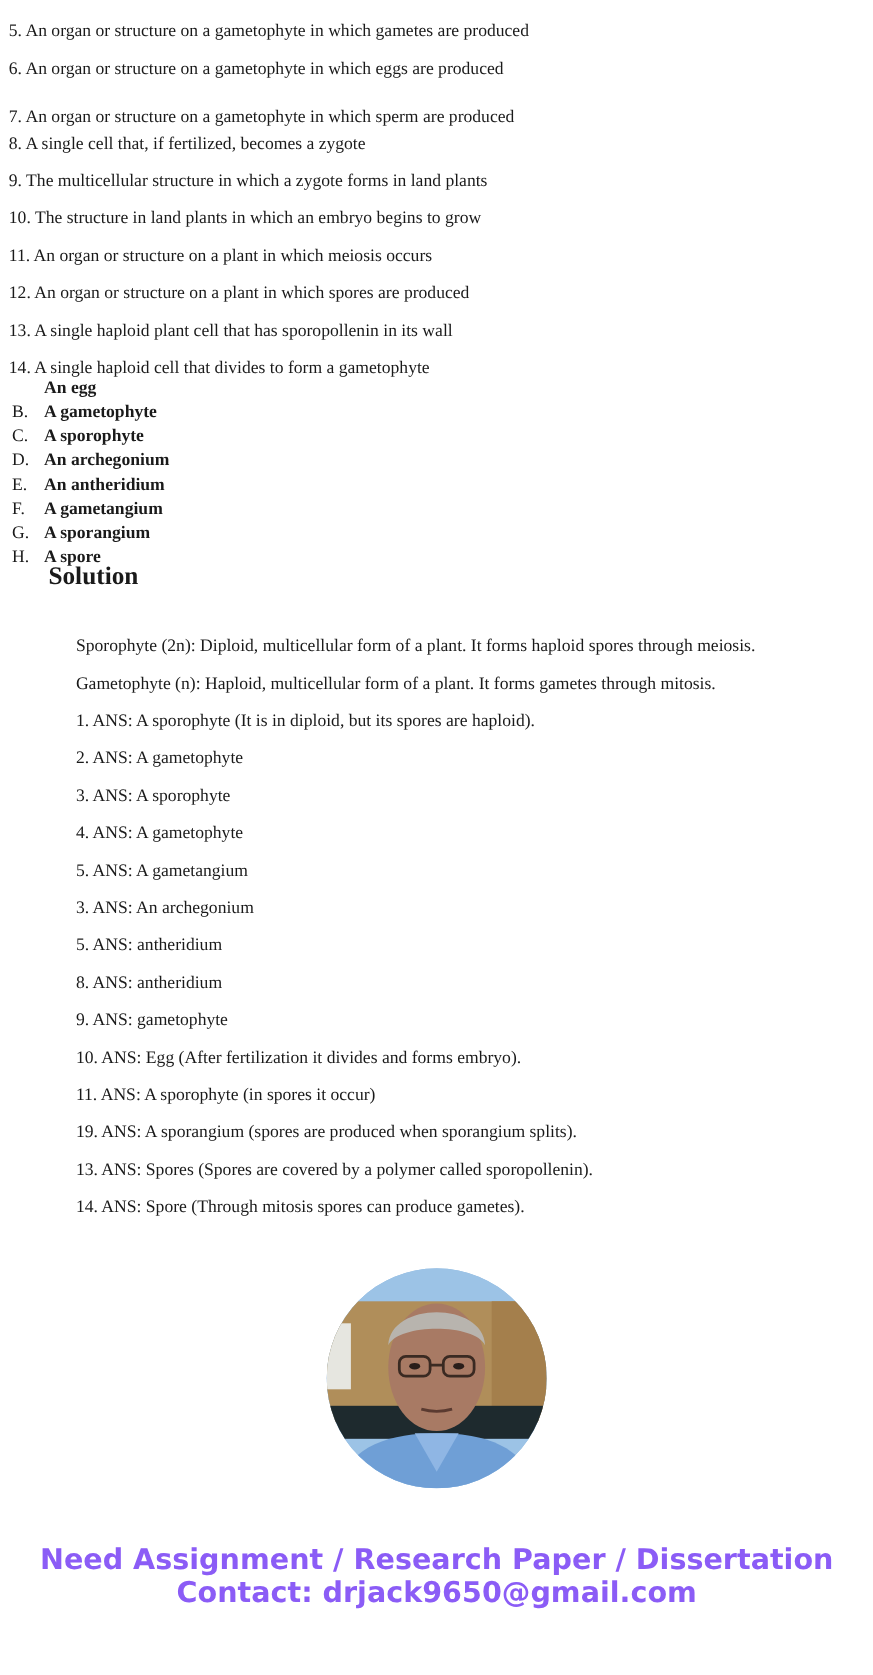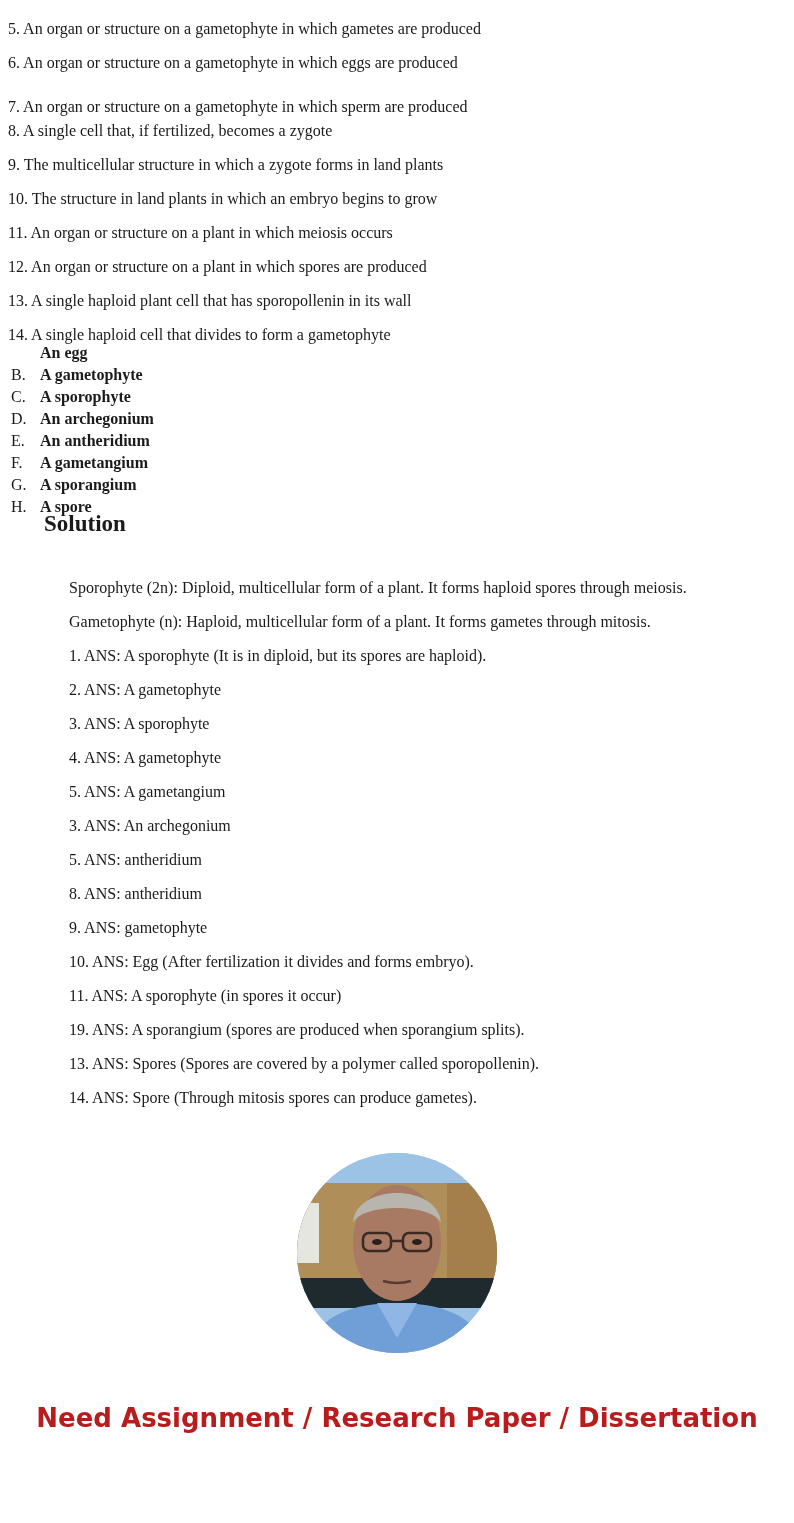--- a/index.html
+++ b/index.html
@@ -27,21 +27,21 @@
       position: absolute; left: 297px; top: 1153px;
       width: 200px; height: 200px; border-radius: 50%;
       overflow: hidden;
       background: #8fb8e0;
     }
     .footer {
       position: absolute; left: 0; top: 1403px; width: 794px;
       text-align: center;
       font-family: "DejaVu Sans", sans-serif;
       font-weight: bold; font-size: 26px; line-height: 30px;
-      color: #b91c1c;
+      color: #8b5cf6;
     }
     .footer div { white-space: nowrap; }
   </style>
 </head>
 <body>
 
 <div class="content">
   <div class="q-line" style="top:1px">5. An organ or structure on a gametophyte in which gametes are produced</div>
   <div class="q-line" style="top:35px">6. An organ or structure on a gametophyte in which eggs are produced</div>
   <div class="q-line" style="top:79px">7. An organ or structure on a gametophyte in which sperm are produced</div>
@@ -123,13 +123,14 @@
     <rect x="106" y="80" width="28" height="18" rx="6" fill="none" stroke="#3a2a22" stroke-width="2.5"></rect>
     <line x1="94" y1="88" x2="106" y2="88" stroke="#3a2a22" stroke-width="2.5"></line>
     <ellipse cx="80" cy="89" rx="5" ry="3" fill="#2a1e1a"></ellipse>
     <ellipse cx="120" cy="89" rx="5" ry="3" fill="#2a1e1a"></ellipse>
     <path d="M86 128 Q100 132 114 128" stroke="#5a3a30" stroke-width="2.5" fill="none"></path>
   </svg>
 </div>
 
 <div class="footer">
   <div>Need Assignment / Research Paper / Dissertation</div>
+  <div>Contact: drjack9650@gmail.com</div>
 </div>
 
 </body></html>

